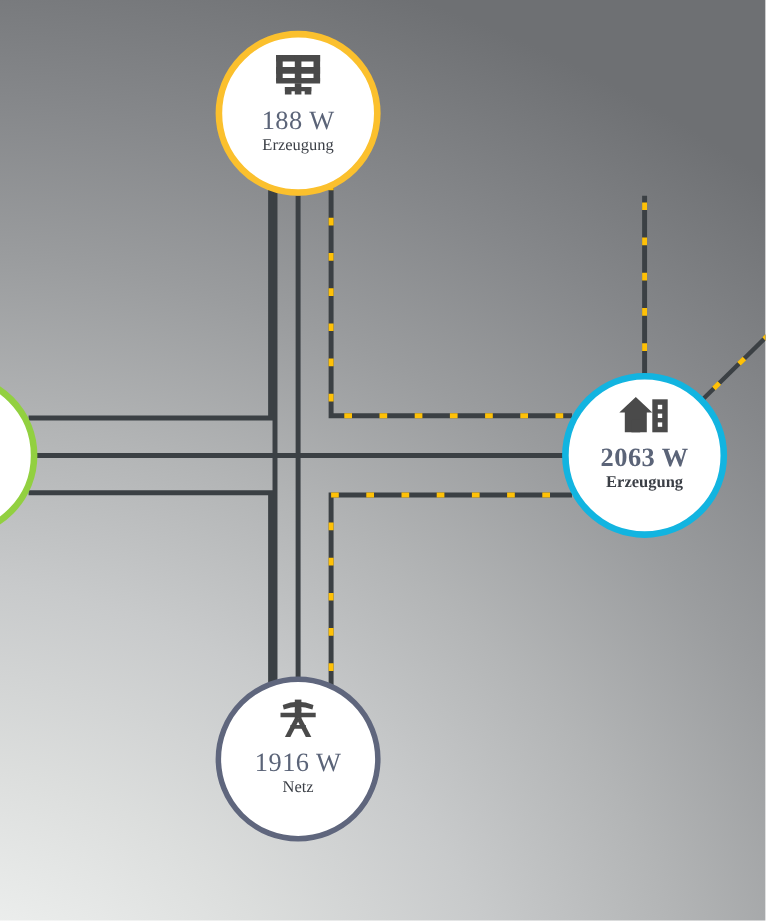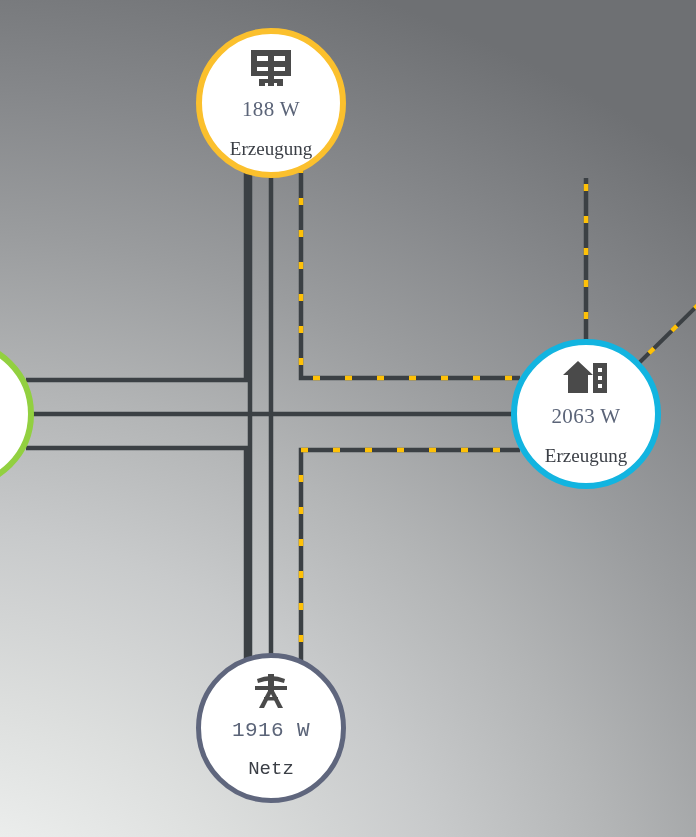--- a/index.html
+++ b/index.html
@@ -32,38 +32,37 @@
     text-align: center;
     z-index: 5;
   }
   .node .nicon {
     display: block;
     line-height: 0;
     margin-top: 14px;
   }
   .node .nicon svg { display: block; }
   .node .nvalue {
-    font-size: 21px;
+    font-size: 24px;
     color: #5b6478;
     letter-spacing: .4px;
     margin-top: 9px;
     white-space: nowrap;
   }
   .node .nlabel {
-    font-size: 19px;
+    font-size: 15px;
     color: #3b3f46;
-    margin-top: 16px;
     white-space: nowrap;
   }
 
   
   #node-erzeugung { left: 196px; top: 28px;  width: 150px; height: 150px; border: 6px solid #fbc02d; }
   #node-heizung   { left: 511px; top: 28px;  width: 150px; height: 150px; border: 6px solid #e8174a; }
-  #node-verbrauch { left: 511px; top: 339px; width: 150px; height: 150px; border: 6px solid #12b4e0; }
-  #node-netz      { left: 196px; top: 653px; width: 150px; height: 150px; border: 5px solid #5f667d; font-family: Liberation Mono, monospace; }
+  #node-verbrauch { left: 511px; top: 339px; width: 150px; height: 150px; border: 6px solid #12b4e0; font-weight: bold; }
+  #node-netz      { left: 196px; top: 615px; width: 150px; height: 150px; border: 5px solid #5f667d; }
 
   
   #node-batterie {
     left: -116px; top: 339px; width: 150px; height: 150px;
     border: 6px solid #92d040;
   }
 </style>
 </head>
 <body>
 

